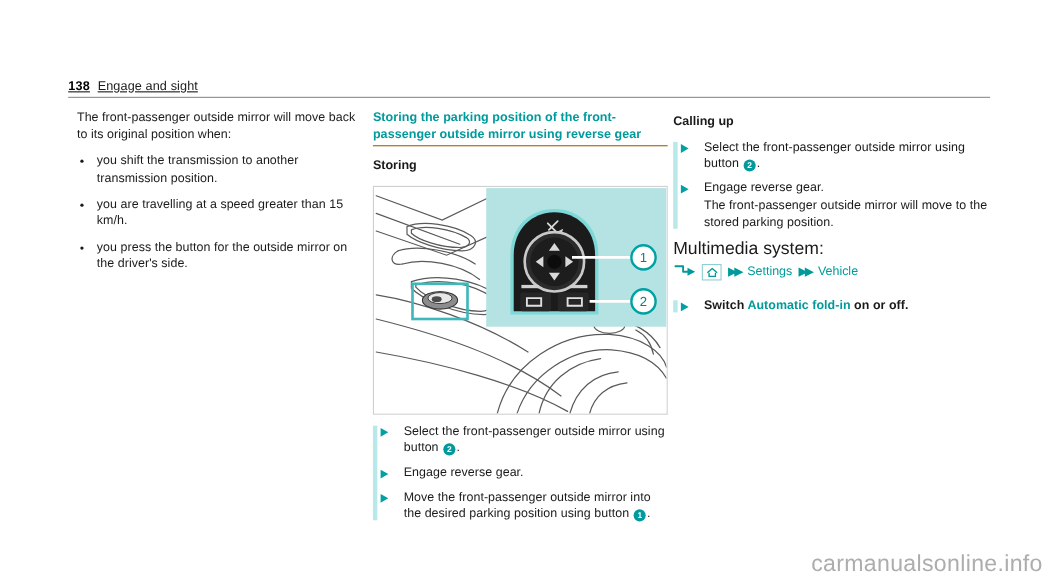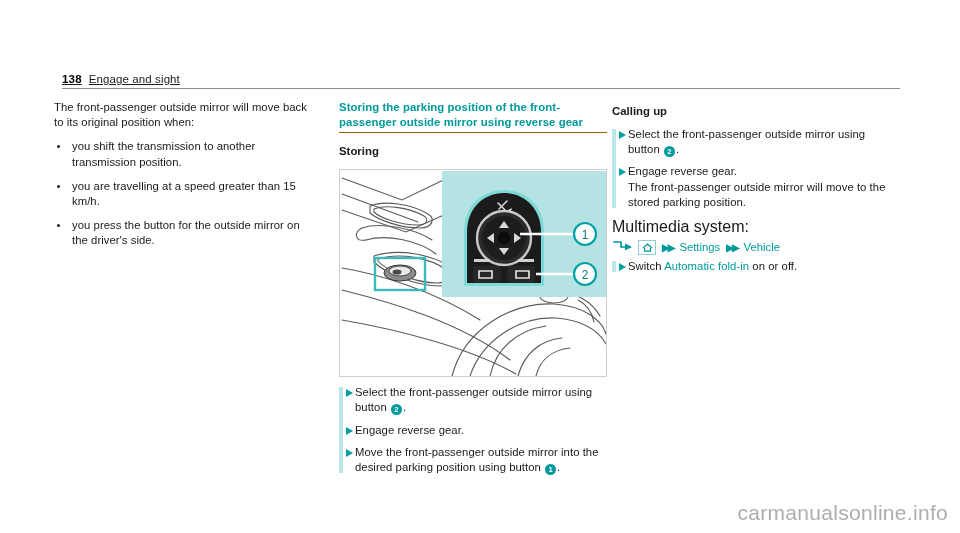--- a/index.html
+++ b/index.html
@@ -48,21 +48,21 @@
     width: 838px;
     height: 1px;
     background: #8c8c8c;
   }
 
   
   .column {
     position: absolute;
     top: 100px;
   }
-  #col-left  { left: 54px;  width: 258px; }
+  #col-left  { left: 70px;  width: 258px; }
   #col-mid   { left: 339px; width: 268px; }
   #col-right { left: 612px; width: 288px; }
 
   
   p.body {
     margin: 0 0 0 0;
     font-size: 11.3px;
     line-height: 15.2px;
     letter-spacing: 0.05px;
     color: #1a1a1a;
@@ -122,21 +122,21 @@
     content: "";
     position: absolute;
     left: 0;
     top: 2px;
     bottom: 2px;
     width: 4px;
     background: #b8e8e8;
   }
   ol.steps > li {
     position: relative;
-    padding-left: 16px;
+    padding-left: 28px;
     margin-bottom: 7px;
     font-size: 11.3px;
     line-height: 15.2px;
     letter-spacing: 0.05px;
   }
   ol.steps > li:last-child { margin-bottom: 0; }
   .tri {
     position: absolute;
     left: 7px;
     top: 4px;
@@ -395,21 +395,21 @@
         <path d="M1 5 L5.5 1 L10 5" fill="none" stroke="#009a9c" stroke-width="1.2" stroke-linejoin="round"></path>
         <path d="M2.6 5 L2.6 8.2 L8.4 8.2 L8.4 5" fill="none" stroke="#009a9c" stroke-width="1.2"></path>
       </svg>
     </span>
     <span class="dbl-arrow">▶▶</span>
     <span class="crumb-label">Settings</span>
     <span class="dbl-arrow">▶▶</span>
     <span class="crumb-label">Vehicle</span>
   </div>
 
-  <ol class="steps" style="margin-top:4px;">
+  <ol class="steps" style="margin-top:16px;font-weight:bold;">
     <li>
       <span class="tri"></span>
       <span>Switch</span>
       <span class="teal-inline">Automatic fold-in</span>
       <span>on or off.</span>
     </li>
   </ol>
 
 </div>
 

